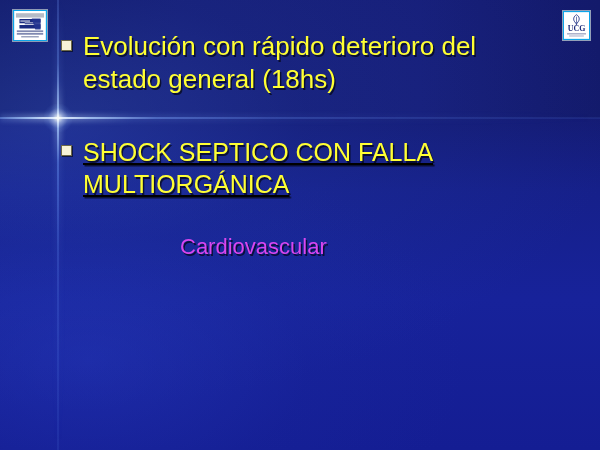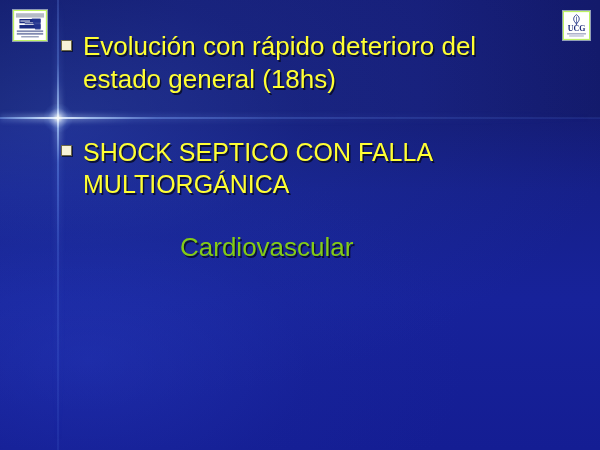--- a/index.html
+++ b/index.html
@@ -152,21 +152,21 @@
       rgba(255,255,245,0.85) 0%,
       rgba(210,228,255,0.42) 26%,
       rgba(140,180,250,0.14) 52%,
       rgba(110,150,240,0.0) 76%);
     pointer-events: none;
   }
 
   
   .logo {
     position: absolute;
-    background: #bef264;
+    background: #0ea5e9;
     box-sizing: border-box;
     overflow: hidden;
   }
   .logo-sp {
     left: 12px;
     top: 9px;
     width: 36px;
     height: 33px;
     border: 1px solid #8f9bb5;
     padding: 1px;
@@ -199,33 +199,33 @@
   .btext {
     color: #ffff33;
     text-shadow: 1.5px 1.5px 0 rgba(0,0,0,0.62);
     white-space: pre-line;
   }
 
   #b1 { left: 61px; top: 30px; width: 470px; }
   #b1 .sq { margin-top: 10px; margin-right: 11px; }
   #b1 .btext { font-size: 26px; line-height: 33px; }
 
-  #b2 { left: 61px; top: 136px; width: 470px; }
+  #b2 { left: 61px; top: 136px; width: 470px; text-decoration: underline; }
   #b2 .sq { margin-top: 9px; margin-right: 11px; }
   #b2 .btext { font-size: 25px; line-height: 32px; }
 
   #sublist {
     position: absolute;
     left: 180px;
     top: 236px;
     width: 330px;
   }
   #sublist .sub-item {
-    color: #84cc16;
-    font-size: 26px;
+    color: #d946ef;
+    font-size: 22px;
     line-height: 22px;
     height: 36px;
     text-shadow: 1.5px 1.5px 0 rgba(0,0,0,0.62);
     white-space: nowrap;
   }
 </style>
 </head>
 <body>
 
 <div id="slide">

